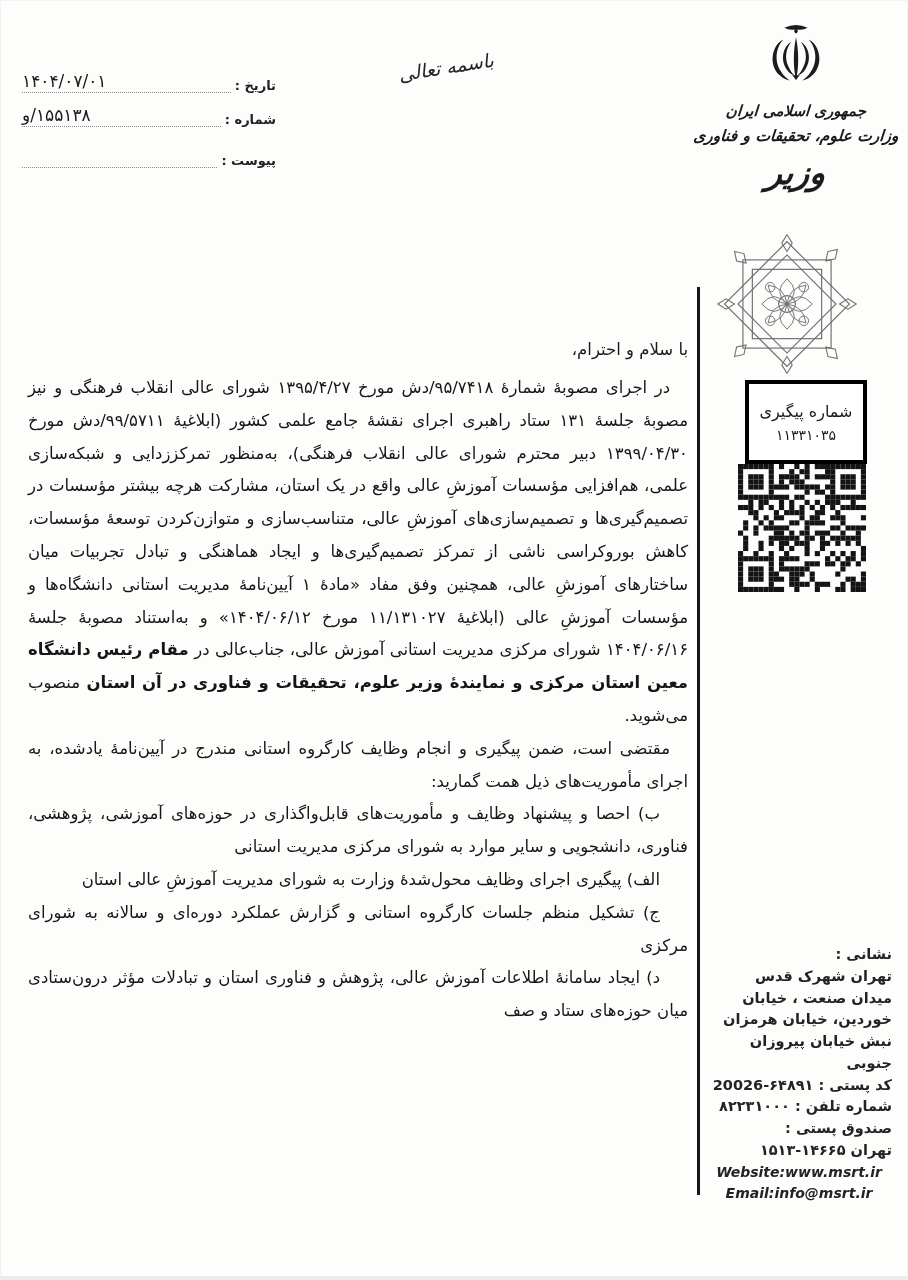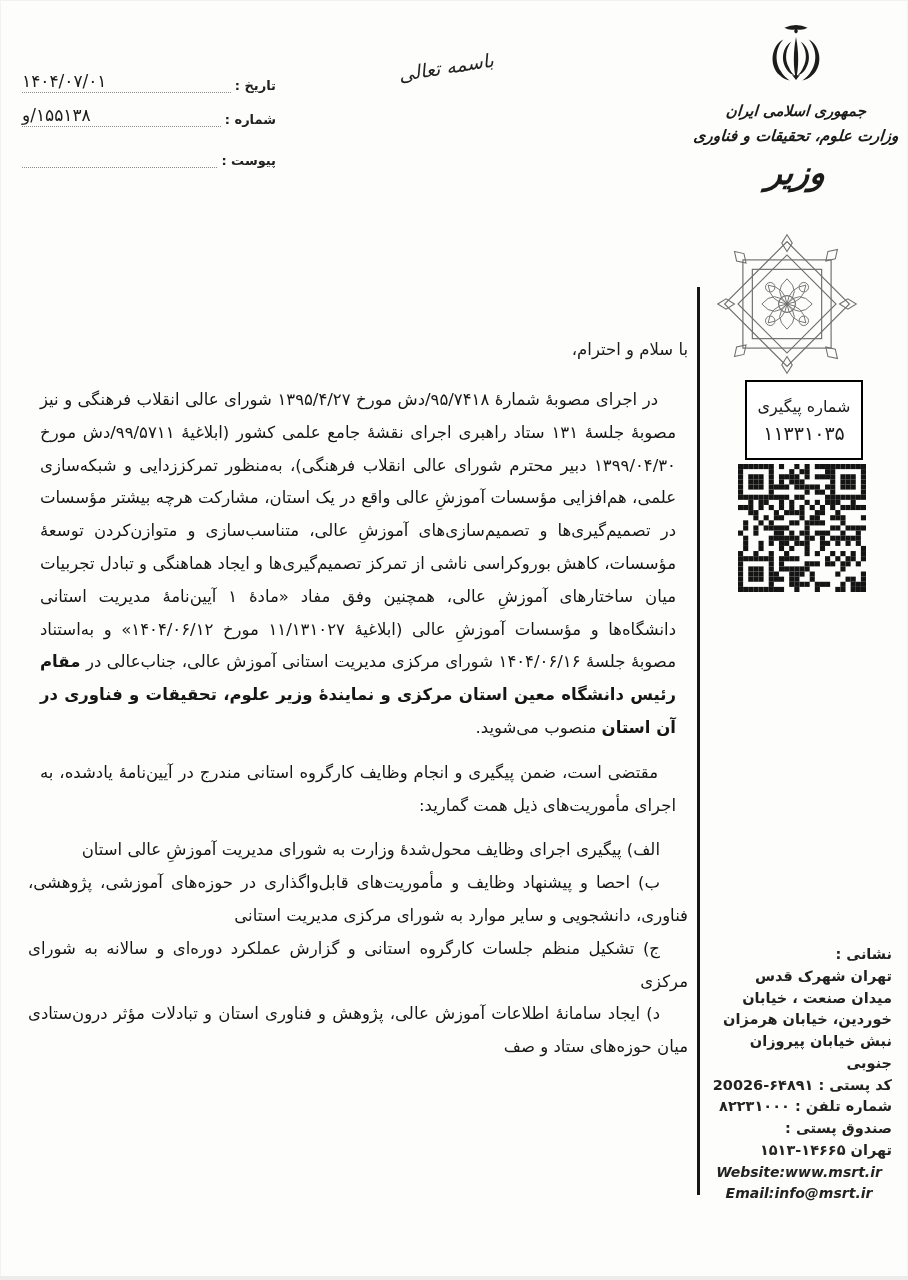--- a/index.html
+++ b/index.html
@@ -22,36 +22,36 @@
   
   .hdr{position:absolute;right:4px;top:24px;width:216px;text-align:center;}
   .hdr .emblem{width:58px;height:76px;margin:0 auto 2px auto;display:block;}
   .hdr-l1{font-size:15px;font-weight:bold;font-style:italic;white-space:nowrap;transform:skewX(-4deg);}
   .hdr-l2{font-size:15.5px;font-weight:bold;font-style:italic;white-space:nowrap;margin-top:7px;transform:skewX(-4deg);}
   .hdr-l3{font-size:33px;font-weight:bold;font-style:italic;margin-top:8px;transform:skewX(-6deg);}
   
   .ornament{position:absolute;left:703px;top:220px;width:168px;height:168px;}
   
   .vline{position:absolute;left:697px;top:287px;width:3px;height:908px;background:#161616;}
-  .track{position:absolute;left:745px;top:380px;width:114px;height:76px;border:2px solid #000000;
+  .track{position:absolute;left:745px;top:380px;width:114px;height:76px;border:4px solid #000000;
     display:flex;flex-direction:column;align-items:center;justify-content:center;background:#fff;}
   .track-label{font-size:16px;line-height:1.4;}
-  .track-num{font-size:19px;letter-spacing:3px;margin-top:4px;}
+  .track-num{font-size:14px;letter-spacing:3px;margin-top:4px;}
   .qr{position:absolute;left:738px;top:464px;width:128px;height:128px;}
   .addr{position:absolute;right:16px;top:944px;width:186px;text-align:right;
     font-size:14.5px;font-weight:bold;line-height:1.5;color:#232323;}
   .addr .en{direction:ltr;text-align:center;font-style:italic;font-size:14px;letter-spacing:0;}
   .ltr{direction:ltr;unicode-bidi:isolate;display:inline-block;}
   
   .recipient{position:absolute;right:243px;top:246px;text-align:right;
     font-size:18px;font-weight:bold;line-height:1.85;}
   .salutation{position:absolute;right:220px;top:340px;font-size:16.5px;}
   .body-text{position:absolute;right:220px;top:372px;width:660px;
     font-size:16.5px;line-height:32.8px;text-align:justify;color:#161616;}
-  .body-text p{margin:12px;text-indent:18px;}
+  .body-text p{margin:0;text-indent:18px;}
   .body-text .item{text-indent:28px;}
   .b{font-weight:bold;}
 </style>
 </head>
 <body>
 
 <div class="page">
 
   <div class="meta">
     <div class="meta-row">
@@ -457,22 +457,22 @@
         <rect x="115" y="120" width="5" height="5"></rect>
         <rect x="120" y="120" width="5" height="5"></rect>
       </svg></div>
 
 
   <div class="salutation">با سلام و احترام،</div>
 
   <div class="body-text">
     <p><span>در اجرای مصوبهٔ شمارهٔ ۹۵/۷۴۱۸/دش مورخ ۱۳۹۵/۴/۲۷ شورای عالی انقلاب فرهنگی و نیز مصوبهٔ جلسهٔ ۱۳۱ ستاد راهبری اجرای نقشهٔ جامع علمی کشور (ابلاغیهٔ ۹۹/۵۷۱۱/دش مورخ ۱۳۹۹/۰۴/۳۰ دبیر محترم شورای عالی انقلاب فرهنگی)، به‌منظور تمرکززدایی و شبکه‌سازی علمی، هم‌افزایی مؤسسات آموزشِ عالی واقع در یک استان، مشارکت هرچه بیشتر مؤسسات در تصمیم‌گیری‌ها و تصمیم‌سازی‌های آموزشِ عالی، متناسب‌سازی و متوازن‌کردن توسعهٔ مؤسسات، کاهش بوروکراسی ناشی از تمرکز تصمیم‌گیری‌ها و ایجاد هماهنگی و تبادل تجربیات میان ساختارهای آموزشِ عالی، همچنین وفق مفاد «مادهٔ ۱ آیین‌نامهٔ مدیریت استانی دانشگاه‌ها و مؤسسات آموزشِ عالی (ابلاغیهٔ ۱۱/۱۳۱۰۲۷ مورخ ۱۴۰۴/۰۶/۱۲» و به‌استناد مصوبهٔ جلسهٔ ۱۴۰۴/۰۶/۱۶ شورای مرکزی مدیریت استانی آموزش عالی، جناب‌عالی در </span><span class="b">مقام رئیس دانشگاه معین استان مرکزی و نمایندهٔ وزیر علوم، تحقیقات و فناوری در آن استان</span><span> منصوب می‌شوید.</span></p>
     <p>مقتضی است، ضمن پیگیری و انجام وظایف کارگروه استانی مندرج در آیین‌نامهٔ یادشده، به اجرای مأموریت‌های ذیل همت گمارید:</p>
+    <div class="item">ب) احصا و پیشنهاد وظایف و مأموریت‌های قابل‌واگذاری در حوزه‌های آموزشی، پژوهشی، فناوری، دانشجویی و سایر موارد به شورای مرکزی مدیریت استانی</div>
     <div class="item">الف) پیگیری اجرای وظایف محول‌شدهٔ وزارت به شورای مدیریت آموزشِ عالی استان</div>
-    <div class="item">ب) احصا و پیشنهاد وظایف و مأموریت‌های قابل‌واگذاری در حوزه‌های آموزشی، پژوهشی، فناوری، دانشجویی و سایر موارد به شورای مرکزی مدیریت استانی</div>
     <div class="item">ج) تشکیل منظم جلسات کارگروه استانی و گزارش عملکرد دوره‌ای و سالانه به شورای مرکزی</div>
     <div class="item">د) ایجاد سامانهٔ اطلاعات آموزش عالی، پژوهش و فناوری استان و تبادلات مؤثر درون‌ستادی میان حوزه‌های ستاد و صف</div>
   </div>
 
   <div class="addr">
     <div>نشانی :</div>
     <div>تهران شهرک قدس</div>
     <div>میدان صنعت ، خیابان</div>
     <div>خوردین، خیابان هرمزان</div>
     <div>نبش خیابان پیروزان جنوبی</div>

